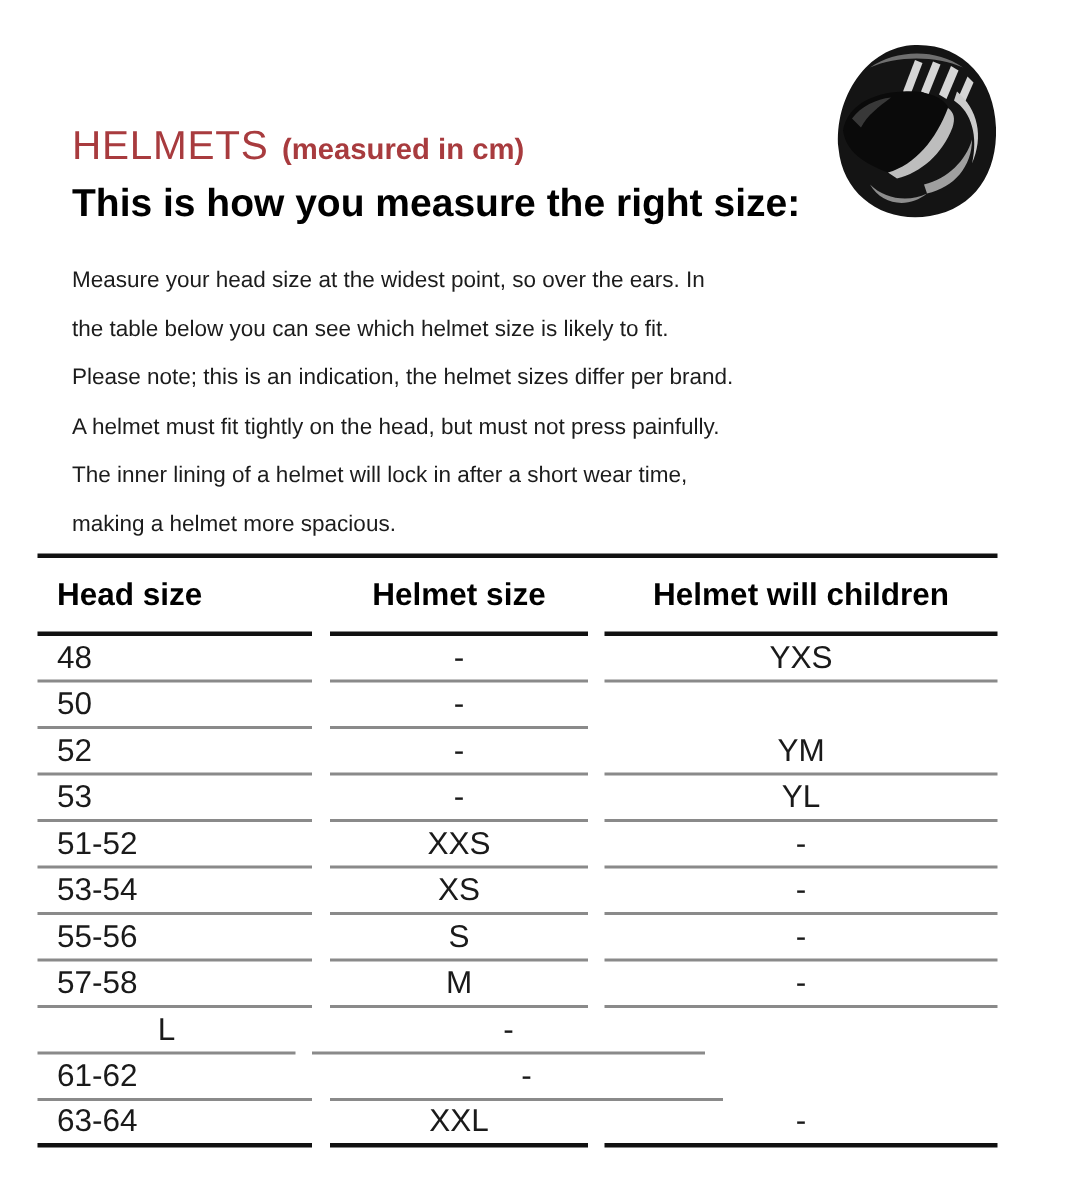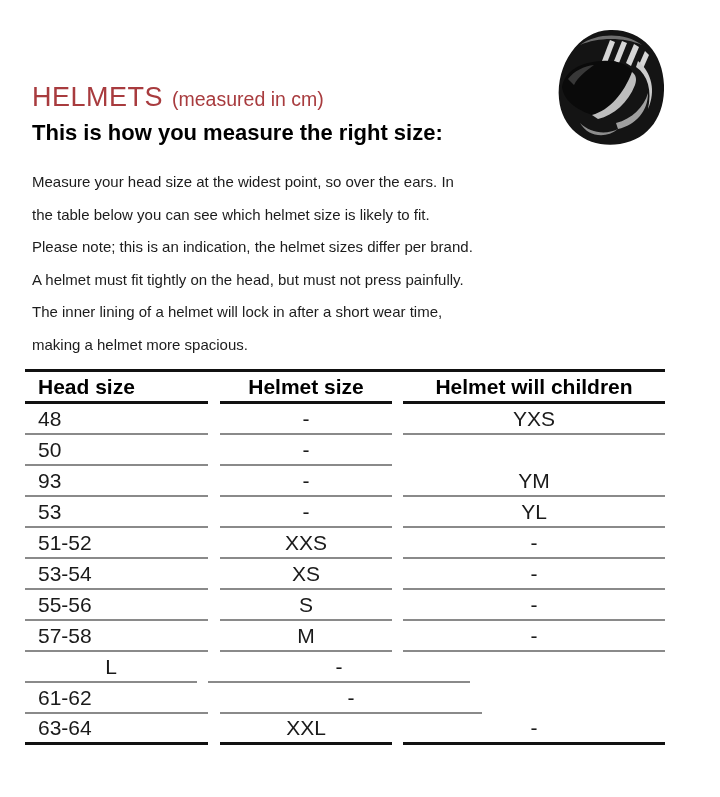--- a/index.html
+++ b/index.html
@@ -10,42 +10,42 @@
   }
   html,body{margin:0;padding:0;}
   body{
     width:720px;height:797px;
     background:#ffffff;
     font-family:"Liberation Sans", sans-serif;
     color:var(--text);
     position:relative;
     overflow:hidden;
   }
-  .header{position:absolute;left:32px;top:82px;}
+  .header{position:absolute;left:48px;top:82px;}
   .title-line{display:flex;align-items:baseline;gap:9px;color:var(--accent);}
   .title{font-size:27px;font-weight:400;letter-spacing:0.5px;}
-  .title-suffix{font-size:19.5px;font-weight:400;}
-  .subtitle{font-size:22px;font-weight:700;margin-top:7px;color:#000;}
+  .title-suffix{font-size:19.5px;font-weight:700;}
+  .subtitle{font-size:26px;font-weight:700;margin-top:7px;color:#000;}
   .paragraph{margin-top:20px;font-size:15px;line-height:32.5px;white-space:nowrap;color:#1c1c1c;}
   .helmet{position:absolute;left:552px;top:27px;width:118px;height:122px;}
 
   .size-table{
     position:absolute;left:25px;top:369px;width:640px;
     border-top:3px solid var(--heavy);
   }
   .trow{display:flex;}
   .cell{
     box-sizing:border-box;display:flex;align-items:center;
     font-size:21px;height:31px;
     border-bottom:2px solid var(--light);
   }
   .c1{width:183px;padding-left:13px;margin-right:12px;}
   .c2{width:172px;justify-content:center;margin-right:11px;}
   .c3{width:262px;justify-content:center;}
-  .thead .cell{font-weight:700;height:32px;border-bottom:3px solid var(--heavy);color:#000;}
+  .thead .cell{font-weight:700;height:52px;border-bottom:3px solid var(--heavy);color:#000;}
   .tbody .trow:last-child .cell{border-bottom:3px solid var(--heavy);}
 </style>
 </head>
 <body>
 
 <div class="header">
   <div class="title-line">
     <span class="title">HELMETS</span>
     <span class="title-suffix">(measured in cm)</span>
   </div>
@@ -106,21 +106,21 @@
         <div class="cell c2">-</div>
         <div class="cell c3">YXS</div>
       </div>
 
       <div class="trow">
         <div class="cell c1">50</div>
         <div class="cell c2">-</div>
       </div>
 
       <div class="trow">
-        <div class="cell c1">93</div>
+        <div class="cell c1">52</div>
         <div class="cell c2">-</div>
         <div class="cell c3">YM</div>
       </div>
 
       <div class="trow">
         <div class="cell c1">53</div>
         <div class="cell c2">-</div>
         <div class="cell c3">YL</div>
       </div>
 

